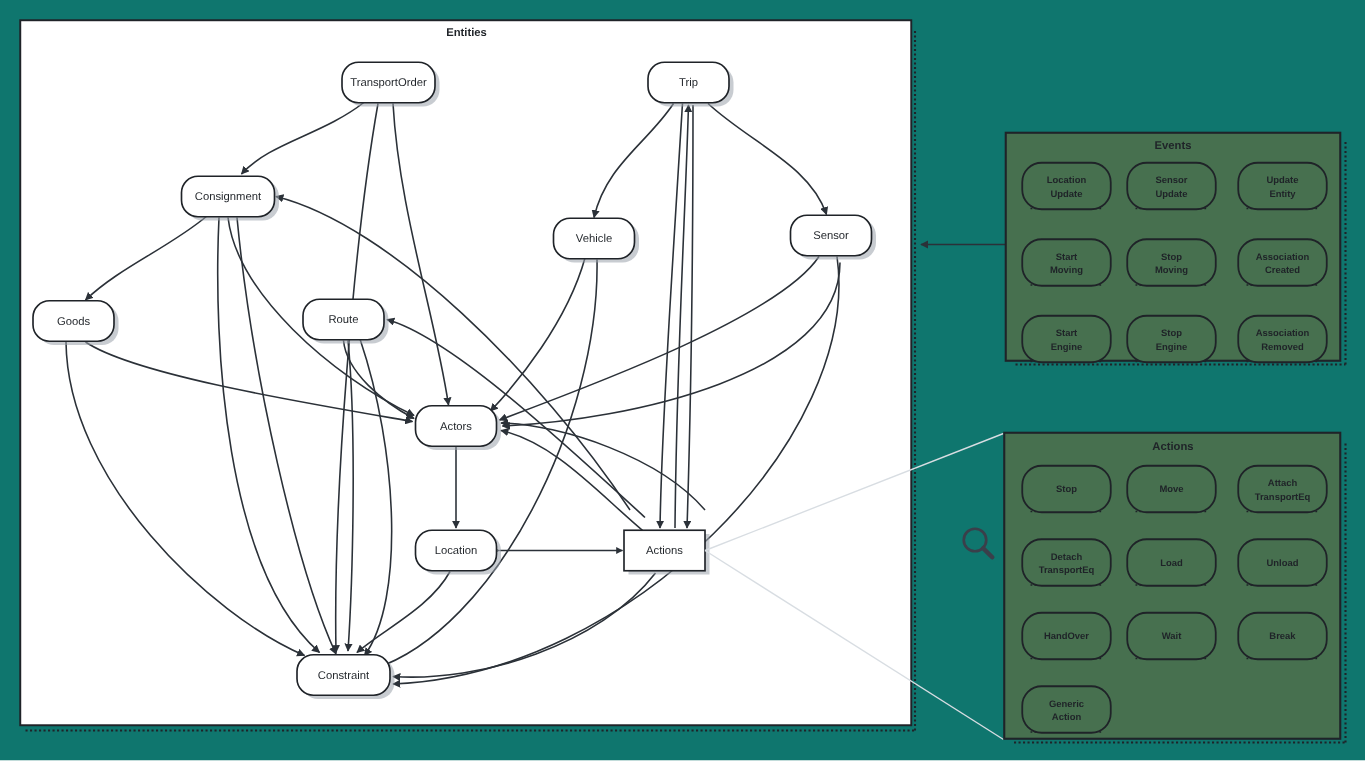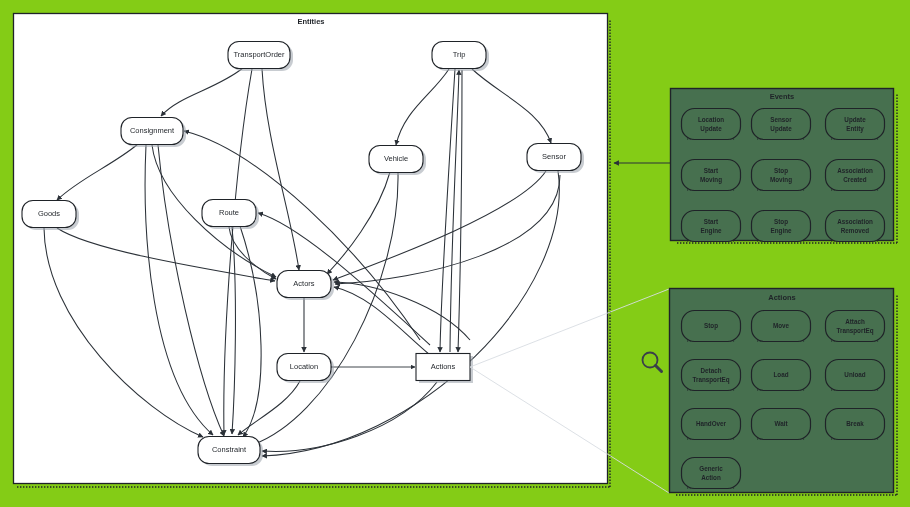--- a/index.html
+++ b/index.html
@@ -4,21 +4,21 @@
 <style>
   html, body {
     margin: 0;
     padding: 0;
     background: #ffffff;
   }
   #canvas {
     position: relative;
     width: 910px;
     height: 507px;
-    background: #84cc16;
+    background: #0f766e;
     font-family: "Liberation Sans", sans-serif;
     overflow: hidden;
   }
   svg.layer {
     position: absolute;
     left: 0;
     top: 0;
     width: 910px;
     height: 507px;
   }

